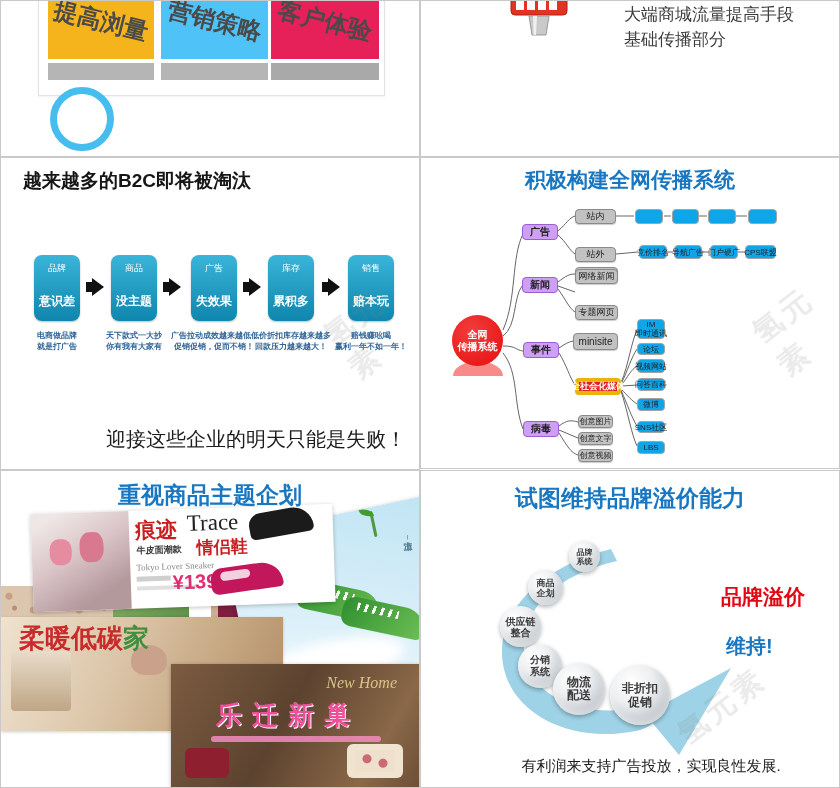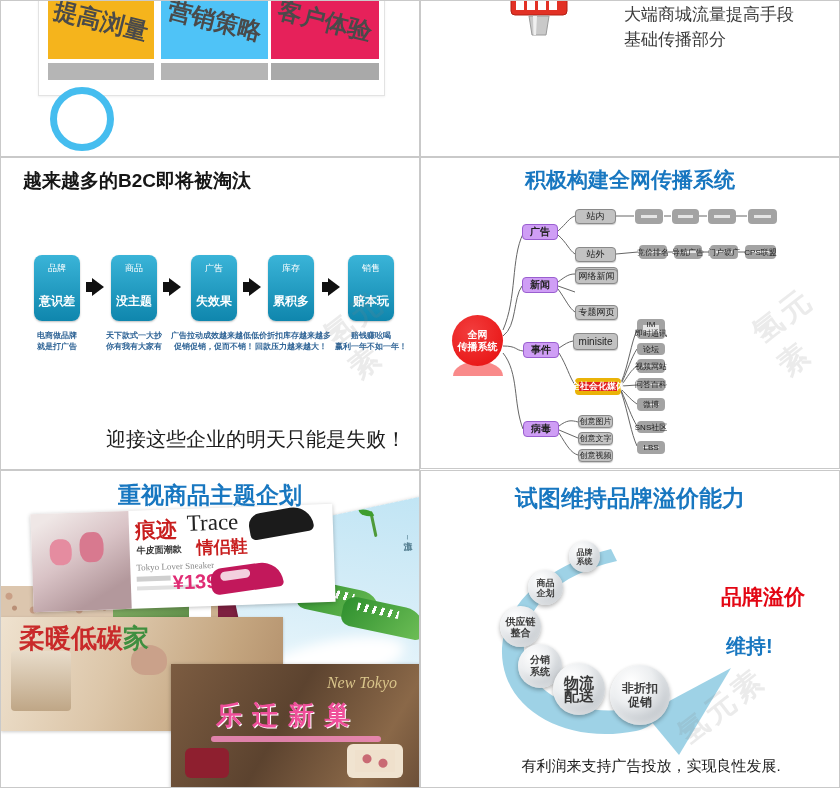--- a/index.html
+++ b/index.html
@@ -40,21 +40,21 @@
   .mm-root{position:absolute;left:31px;top:157px;width:51px;height:51px;border-radius:50%;
            background:radial-gradient(circle at 38% 32%,#f23d3d,#e60d0d);color:#fff;display:flex;
            flex-direction:column;align-items:center;justify-content:center;font-size:10px;font-weight:bold;
            line-height:12px;z-index:3;}
   .mm-shadow{position:absolute;left:32px;top:203px;width:50px;height:15px;background:#f98a8a;
              border-radius:50px 50px 0 0/30px 30px 0 0;z-index:2;}
   .mnode{position:absolute;box-sizing:border-box;display:flex;align-items:center;justify-content:center;
          font-size:9px;color:#222;border-radius:4px;white-space:nowrap;z-index:3;}
   .purple{background:#cf9ef5;border:1px solid #9a5fd0;font-weight:bold;font-size:10px;}
   .gray{background:#c2c2c2;border:1px solid #8a8a8a;box-shadow:0 1px 1px rgba(0,0,0,.2);}
-  .green{background:#e5e5e5;border:6px solid #a3a3a3;font-size:8px;}
+  .green{background:#0ea5e9;border:1px solid #a3a3a3;font-size:8px;}
   .rednode{background:#e32222;border:4px solid #eab308;color:#fff;font-size:9px;font-weight:bold;}
   .mm-svg{position:absolute;left:0;top:0;z-index:1;}
   
   .s5-title{position:absolute;left:0;top:9px;width:100%;text-align:center;font-size:23px;
             font-weight:bold;color:#1877c0;z-index:20;}
   .wallpaper{position:absolute;left:0;top:115px;width:132px;height:96px;
              background:radial-gradient(circle at 20% 30%,#c99f86 3px,transparent 4px),
                         radial-gradient(circle at 70% 60%,#c99f86 3px,transparent 4px),
                         radial-gradient(circle at 45% 85%,#b98f76 2px,transparent 3px),#dcc6ae;
              background-size:40px 34px,46px 40px,30px 26px,auto;z-index:1;}
@@ -341,21 +341,21 @@
       <div class="pinkshoe"></div>
     </div>
 
     <div class="rouan">
       <div class="ro-txt">
         <span class="ro-red">柔暖低碳</span><span class="ro-green">家</span>
       </div>
     </div>
 
     <div class="newhome">
-      <div class="nh-script">New Tokyo</div>
+      <div class="nh-script">New Home</div>
       <div class="nh-main">乐迁新巢</div>
       <div class="nh-bar"></div>
       <div class="nh-pillow1"></div>
       <div class="nh-pillow2"></div>
     </div>
   </div>
 
   <div class="cell" style="left:420px;top:470px;width:420px;height:318px;">
     <div class="s6-title">试图维持品牌溢价能力</div>
 
@@ -374,21 +374,21 @@
         <span>企划</span>
       </div>
     <div class="sphere" style="left:79px;top:135px;width:41px;height:41px;font-size:10px;line-height:11px;">
       <span>供应链</span>
         <span>整合</span>
       </div>
     <div class="sphere" style="left:97px;top:173px;width:44px;height:44px;font-size:10px;line-height:12px;">
       <span>分销</span>
         <span>系统</span>
       </div>
-    <div class="sphere" style="left:132px;top:192px;width:52px;height:52px;font-size:15px;line-height:13px;">
+    <div class="sphere" style="left:132px;top:192px;width:52px;height:52px;font-size:12px;line-height:13px;">
       <span>物流</span>
         <span>配送</span>
       </div>
     <div class="sphere" style="left:189px;top:194px;width:60px;height:60px;font-size:12px;line-height:14px;">
       <span>非折扣</span>
         <span>促销</span>
       </div>
 
     <div class="premium">品牌溢价</div>
     <div class="keep">维持!</div>

